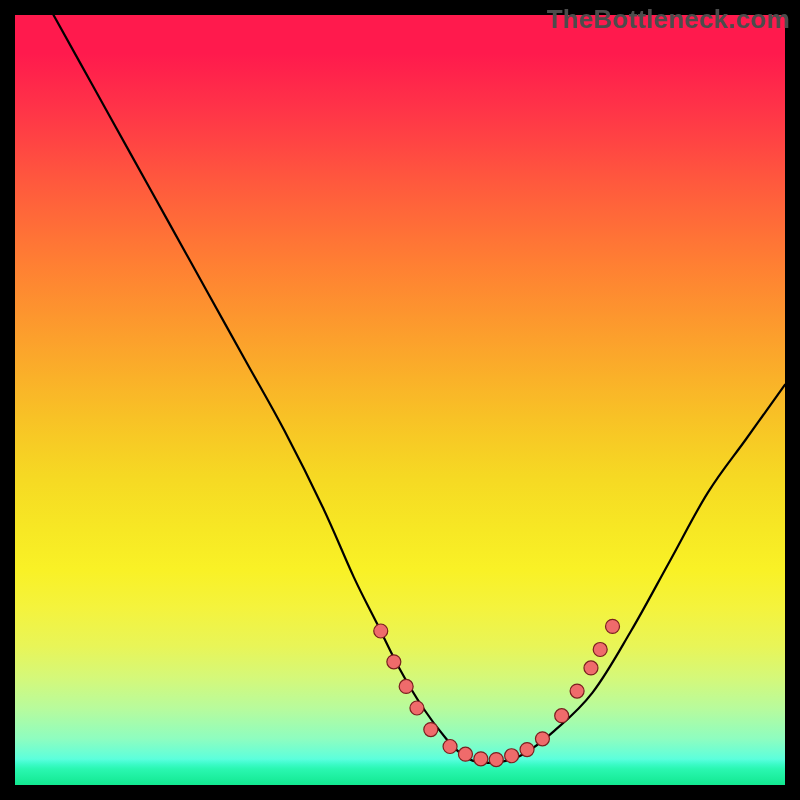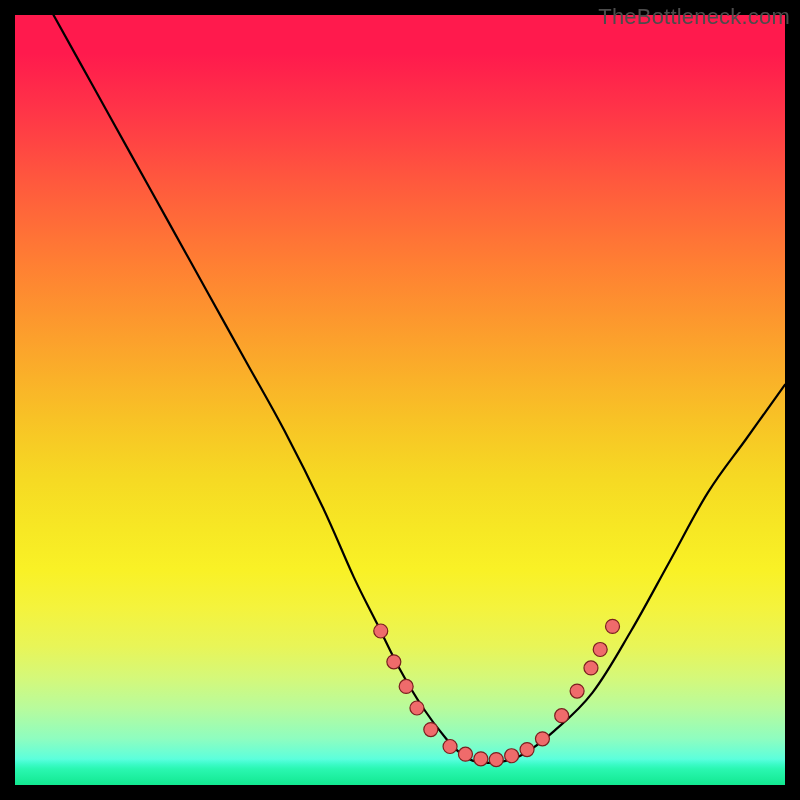--- a/index.html
+++ b/index.html
@@ -68,22 +68,22 @@
   .dot {
     fill: #ef6b6b;
     stroke: #7a1f1f;
     stroke-width: 1.2;
   }
   .watermark {
     position: absolute;
     top: 4px;
     right: 10px;
     font-family: "Segoe UI", Arial, sans-serif;
-    font-size: 22px;
-    font-weight: 400;
+    font-size: 26px;
+    font-weight: 700;
     color: #4c4c4c;
     letter-spacing: 0.2px;
   }
 </style>
 </head>
 <body>
 
 <div class="stage">
   <div class="plot-wrap">
     <div class="plot-area"></div>

